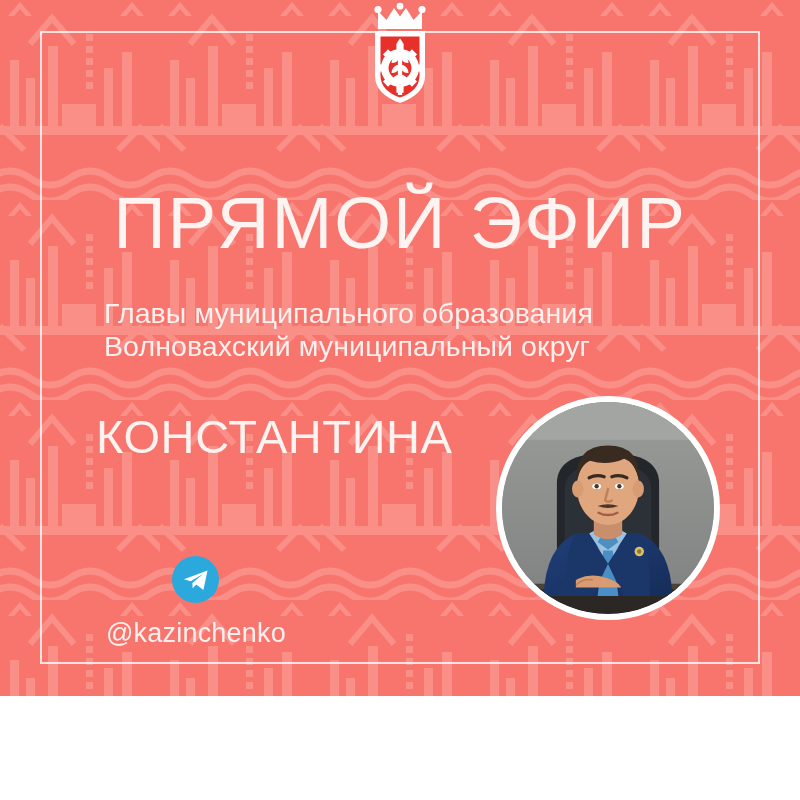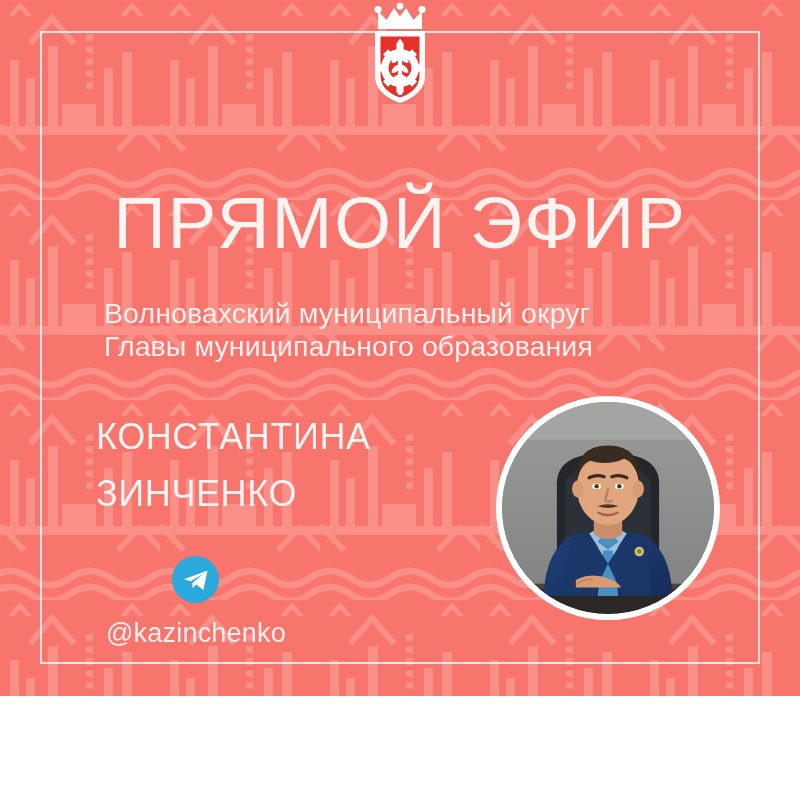--- a/index.html
+++ b/index.html
@@ -75,21 +75,21 @@
     letter-spacing: 0.1px;
   }
   .subtitle div { white-space: nowrap; }
 
   
   .person-name {
     position: absolute;
     left: 96px;
     top: 408px;
     color: #fdf3f1;
-    font-size: 36px;
+    font-size: 47px;
     line-height: 57px;
     letter-spacing: 0.6px;
     font-weight: 400;
   }
   .person-name div { white-space: nowrap; }
 
   
   .portrait {
     position: absolute;
     left: 496px;
@@ -234,27 +234,26 @@
         <path d="M52 62 q-8 1.5 -8.5 9 q7.5 0.5 8.5 -9 Z"></path>
         <path d="M52 72 q8 1.5 8.5 9 q-7.5 0.5 -8.5 -9 Z"></path>
         <path d="M52 72 q-8 1.5 -8.5 9 q7.5 0.5 8.5 -9 Z"></path>
       </g>
     </svg>
   </div>
 
   <div class="headline">ПРЯМОЙ ЭФИР</div>
 
   <div class="subtitle">
+    <div>Главы муниципального образования</div>
     <div>Волновахский муниципальный округ</div>
-    <div>Главы муниципального образования</div>
   </div>
 
   <div class="person-name">
     <div>КОНСТАНТИНА</div>
-    <div>ЗИНЧЕНКО</div>
   </div>
 
   <div class="portrait">
     <svg viewBox="0 0 224 224" xmlns="http://www.w3.org/2000/svg" aria-hidden="true">
       <defs>
         <clipPath id="circClip">
             <circle cx="112" cy="112" r="112"></circle>
           </clipPath>
         <linearGradient id="wallGrad" x1="0" y1="0" x2="0" y2="1">
           <stop offset="0%" stop-color="#9a9c99"></stop>

